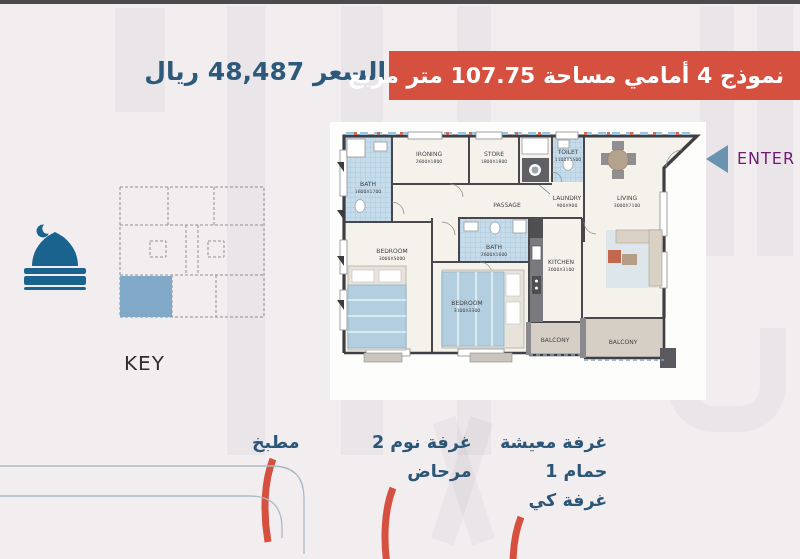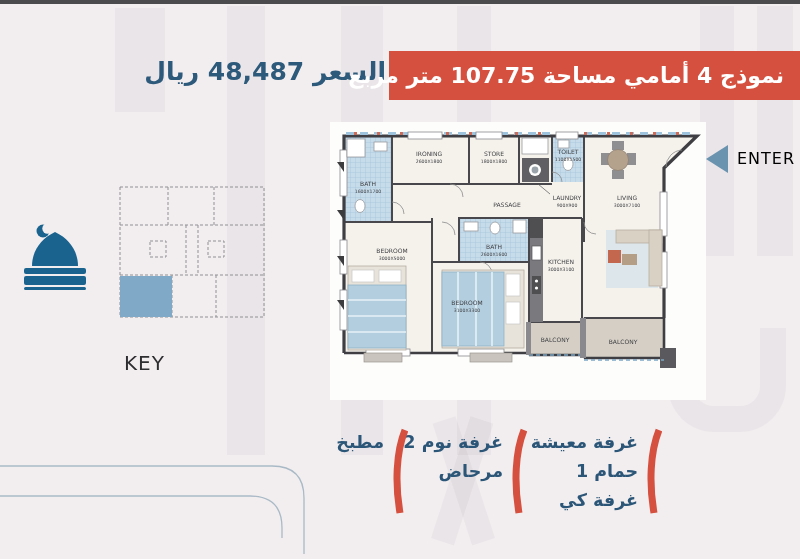--- a/index.html
+++ b/index.html
@@ -17,23 +17,23 @@
   
   #title-banner{left:389px;top:51px;width:411px;height:49px;background:#d5503f;color:#ffffff;
       direction:rtl;text-align:right;padding-right:16px;box-sizing:border-box;
       font-size:22px;font-weight:bold;line-height:49px;white-space:nowrap;padding-left:28px;}
   #price{right:414px;top:57px;direction:rtl;color:#2d5a7b;font-size:25px;font-weight:bold;white-space:nowrap;}
   
   #key-label{left:124px;top:331px;font-size:20px;letter-spacing:1px;color:#2e2e30;margin-top:20px;}
   
   #plan{left:330px;top:122px;}
   
-  #enter-label{left:737px;top:149px;font-size:16px;letter-spacing:1px;color:#000000;}
-  
-  .feat-col{display:flex;flex-direction:row;align-items:flex-start;}
+  #enter-label{left:737px;top:149px;font-size:16px;letter-spacing:1px;color:#701a75;}
+  
+  .feat-col{display:flex;flex-direction:column;align-items:flex-start;}
   .feat-labels{flex:1;text-align:right;direction:ltr;color:#2c5677;font-size:17.5px;
                font-weight:bold;line-height:29px;}
   .feat-bracket{margin-left:8px;flex:0 0 auto;}
 </style>
 </head>
 <body>
 
 <div id="stage">
 
   <div class="abs wm" style="left:115px;top:8px;width:50px;height:104px"></div>

